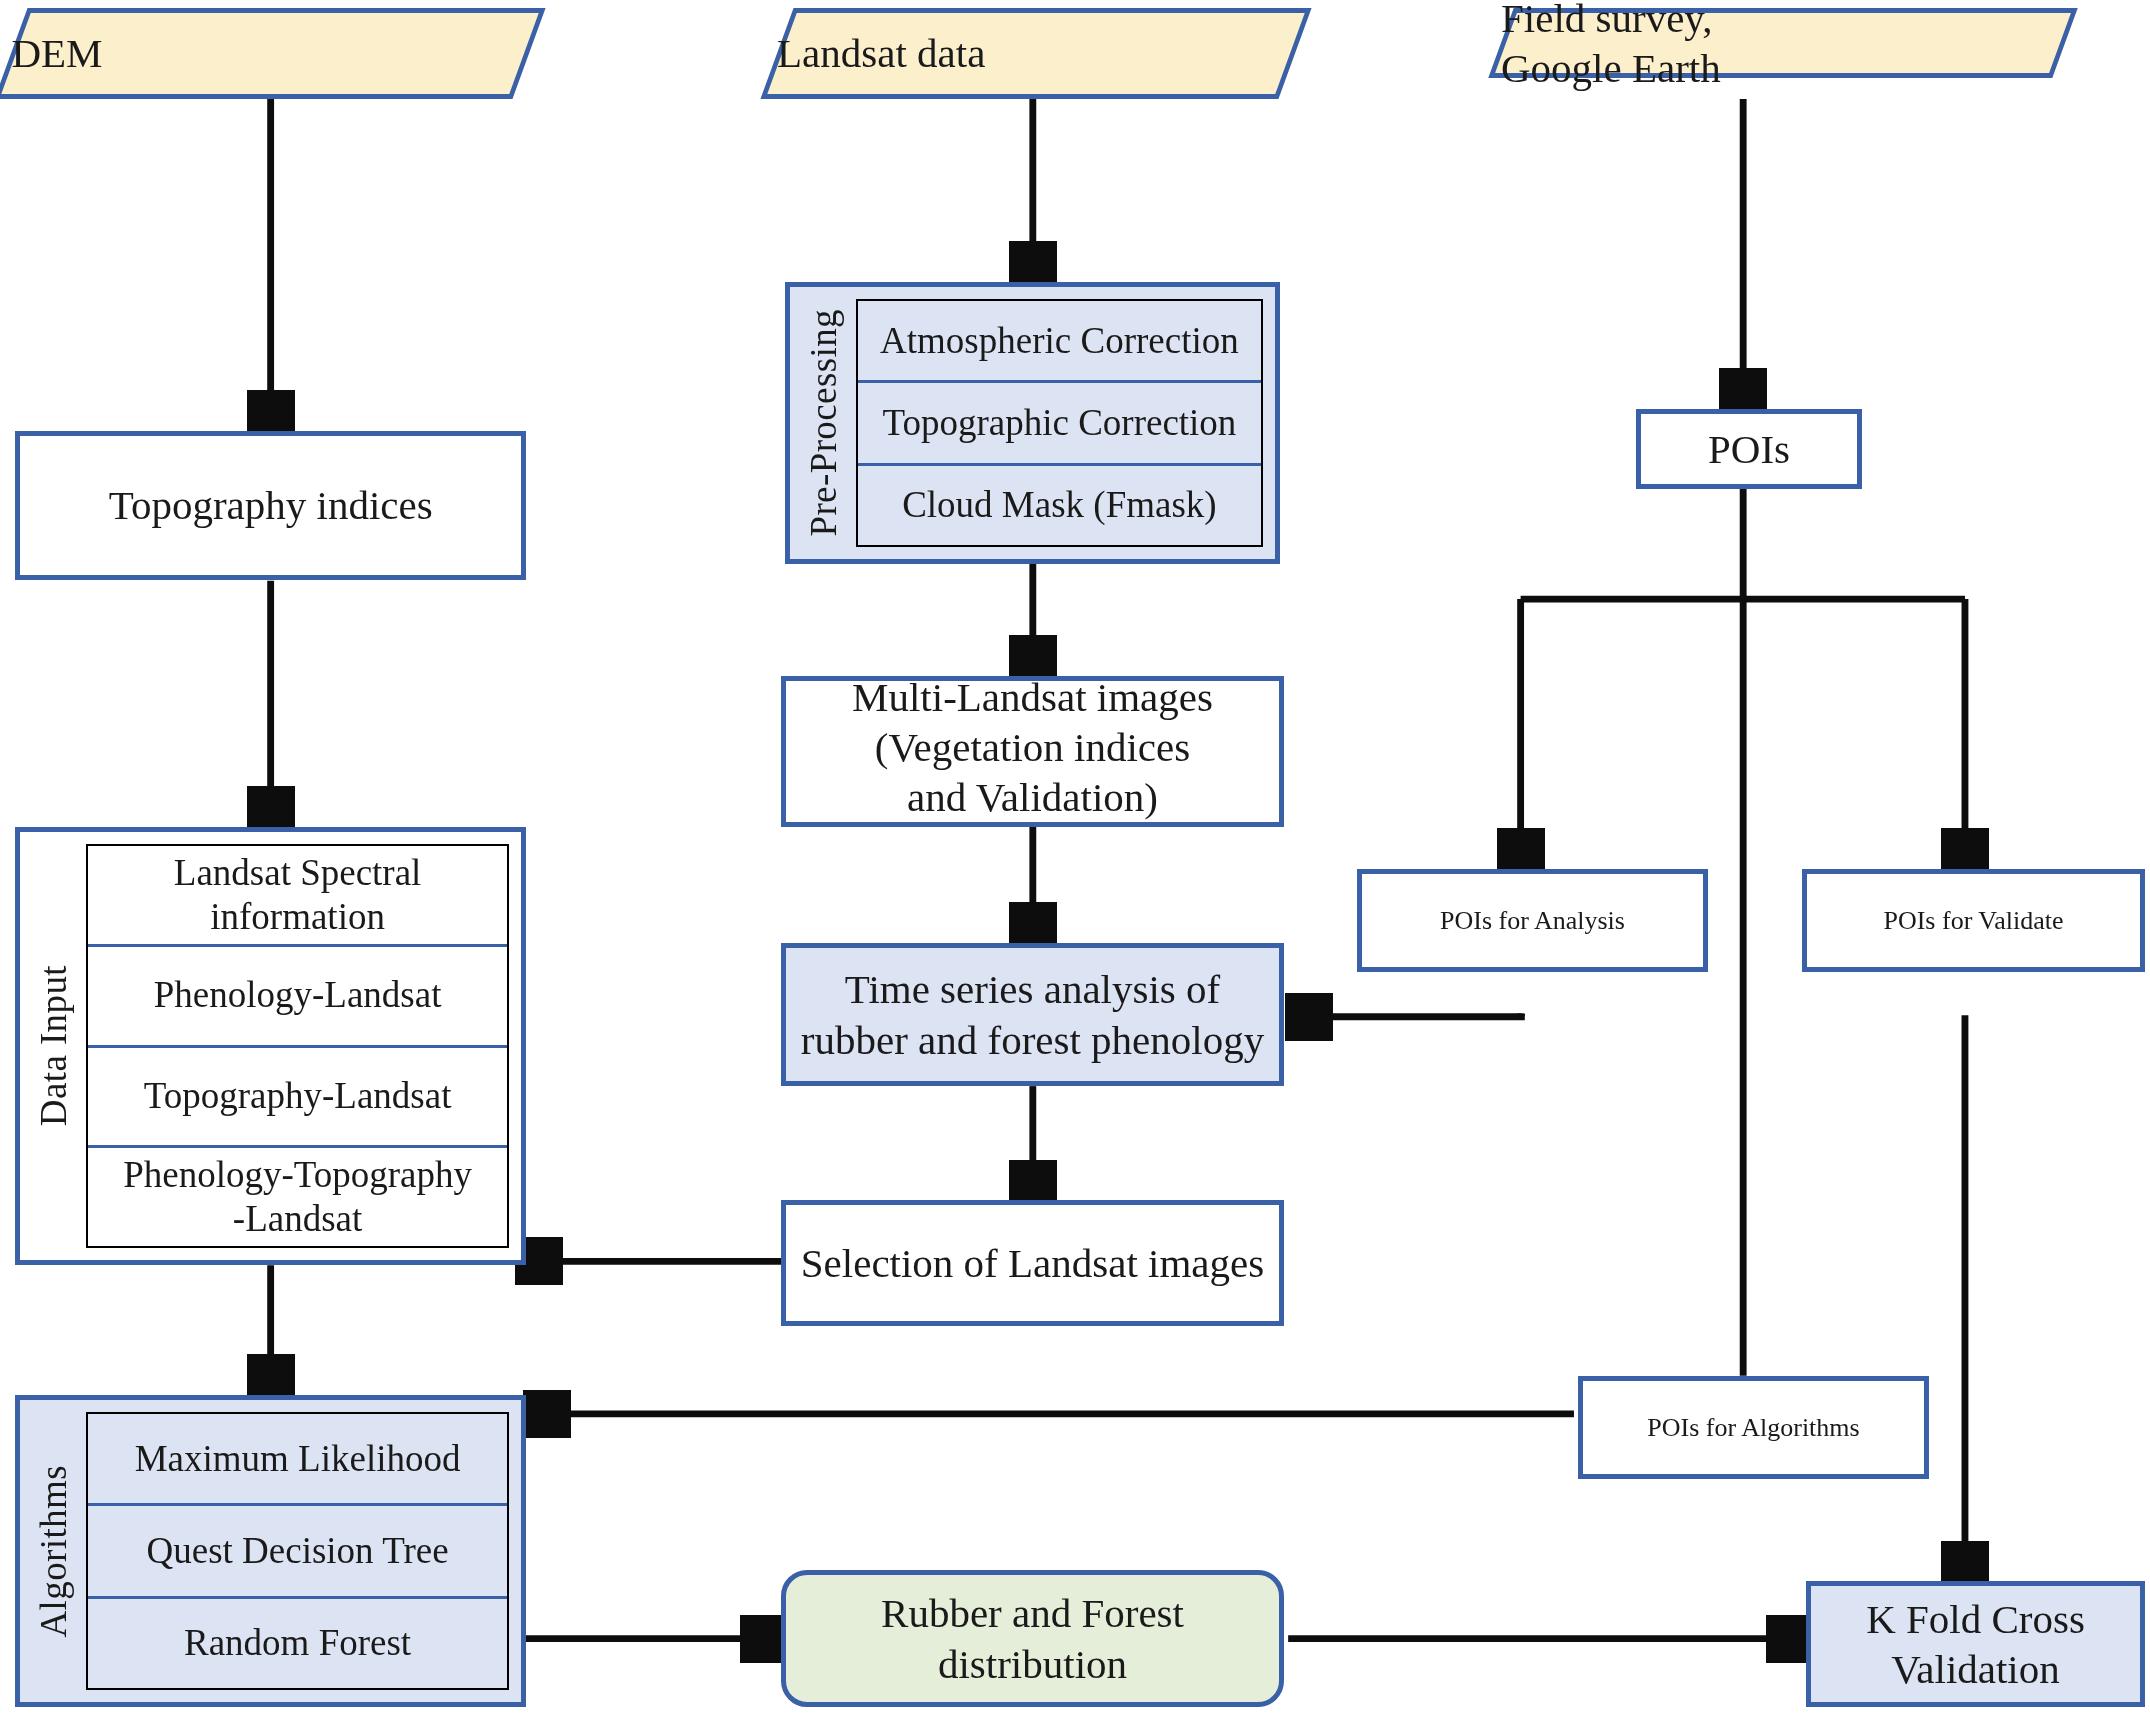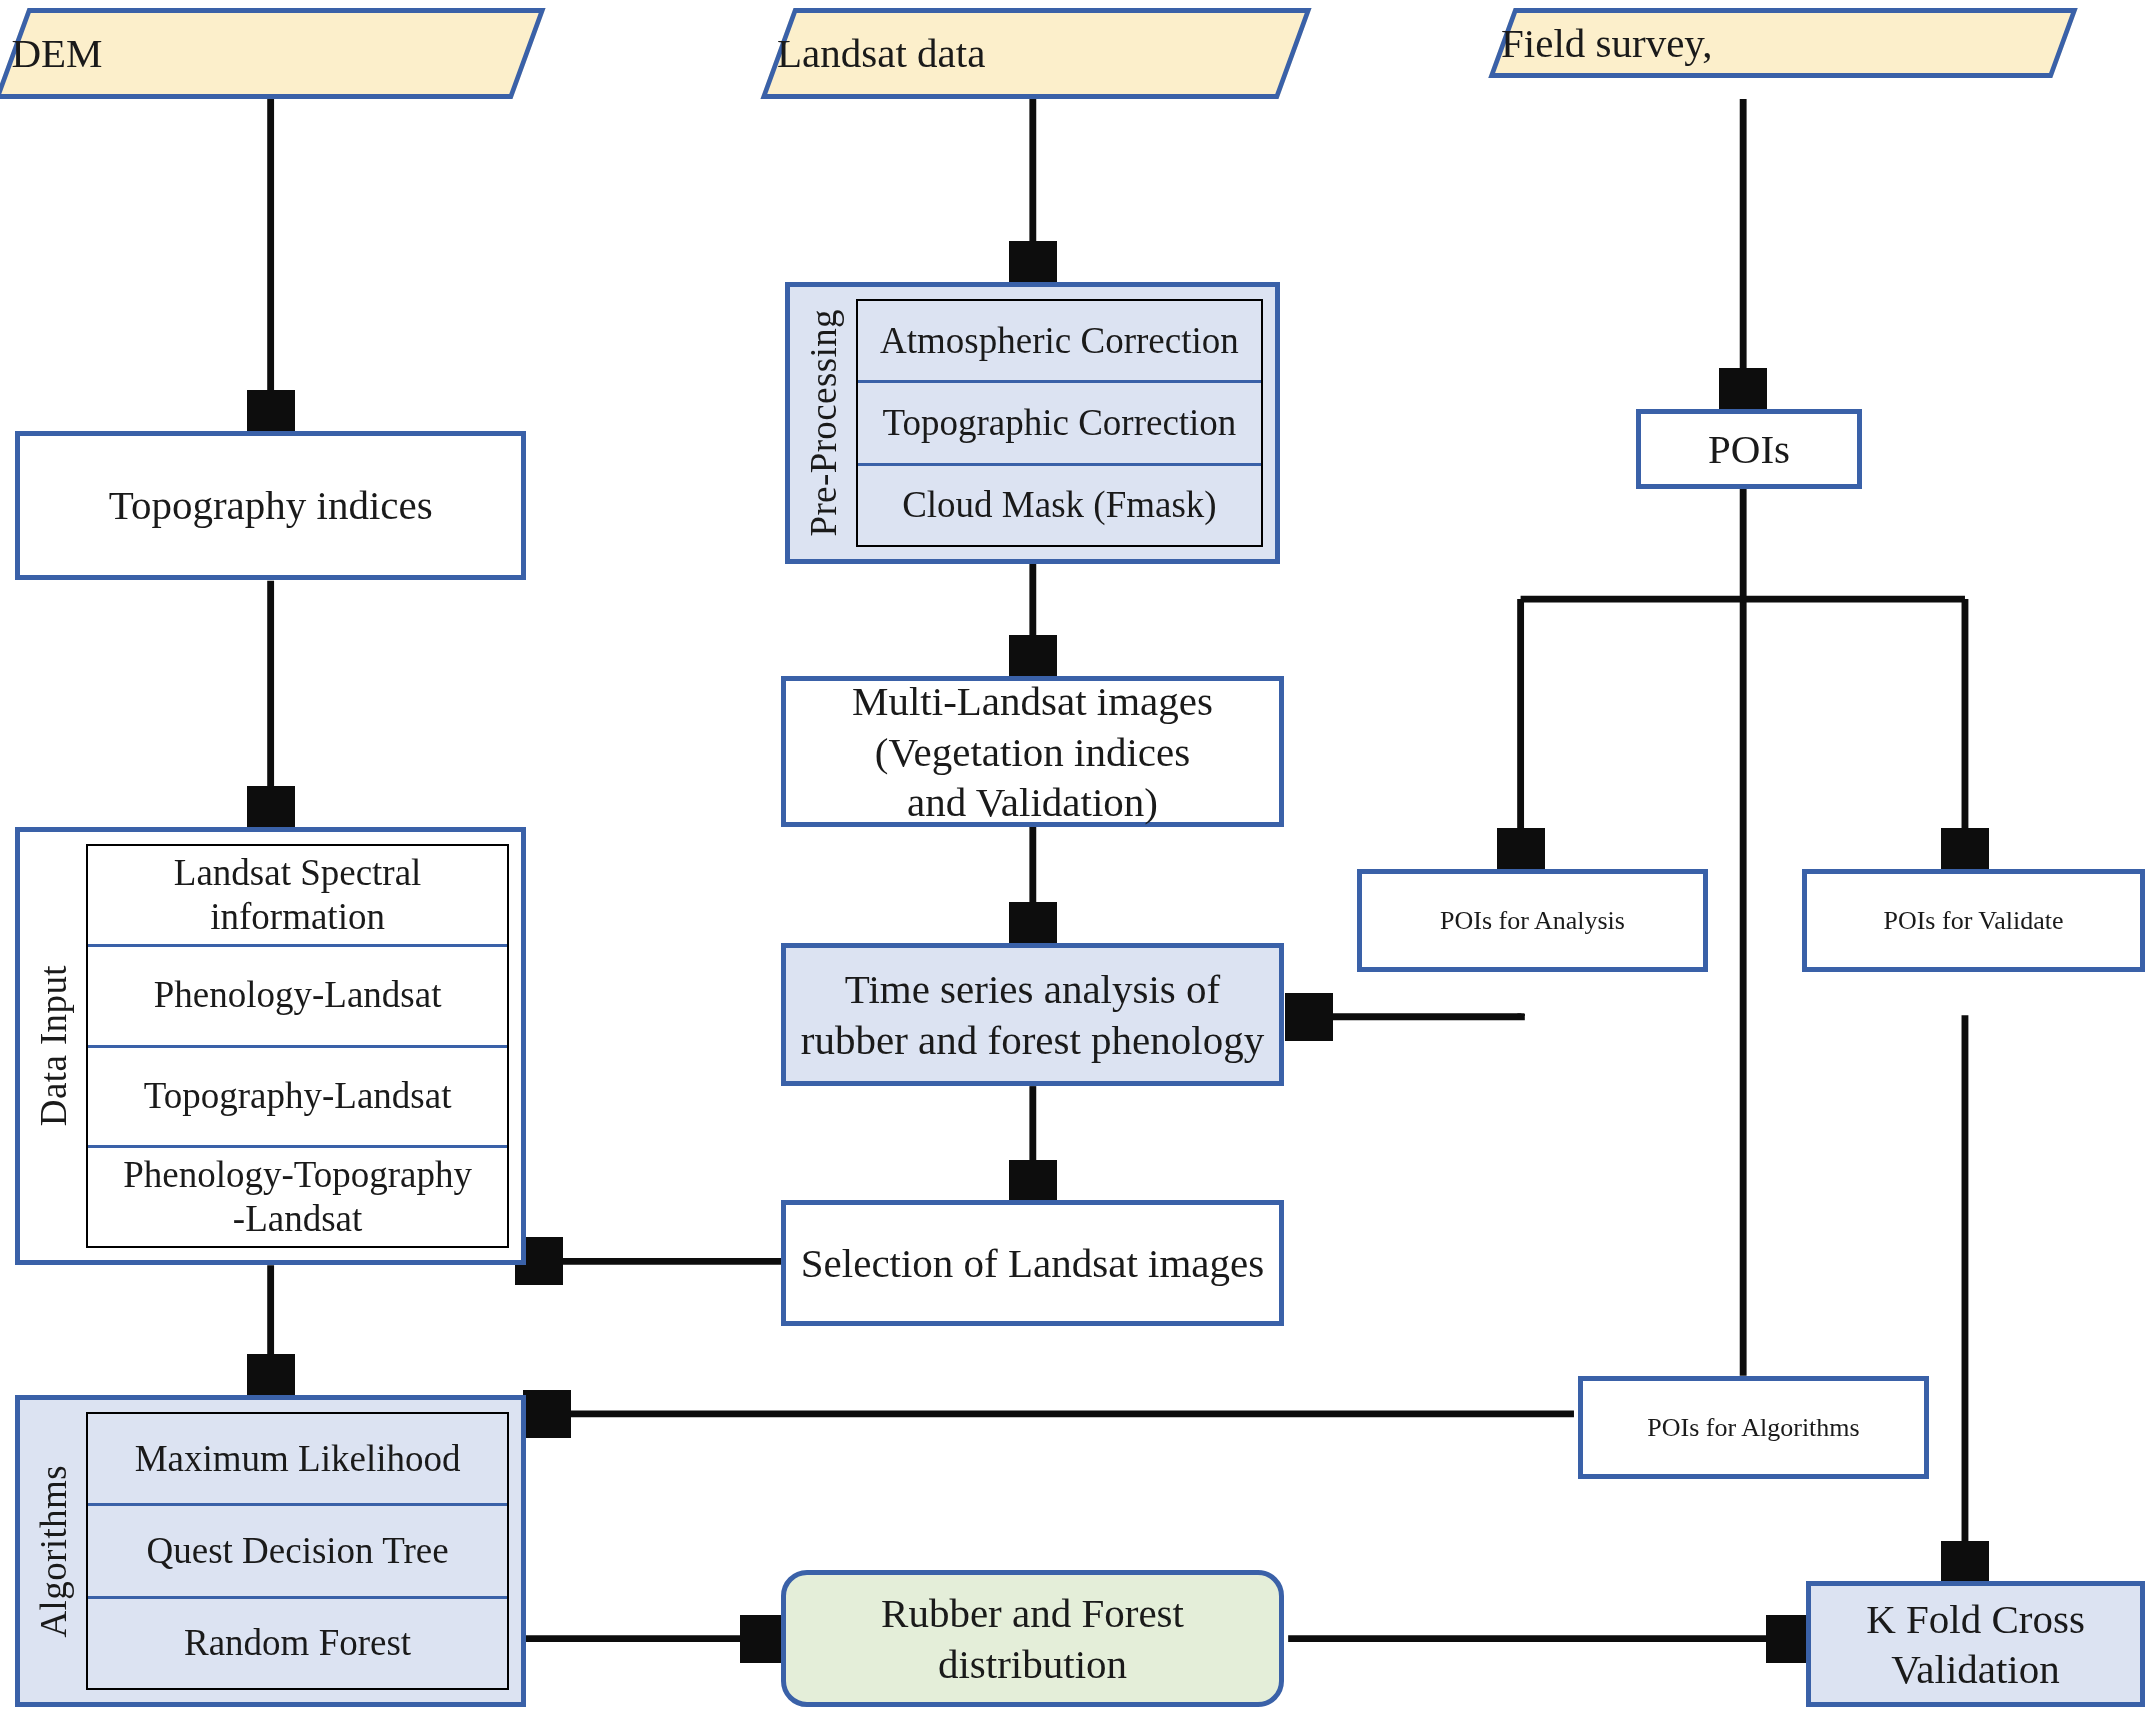--- a/index.html
+++ b/index.html
@@ -178,20 +178,21 @@
 
   <div class="node para fs-big" style="left:777px; top:7.6px; width:518px; height:91px;">
     <div class="para-shape"></div>
     <div class="para-label">Landsat data</div>
   </div>
 
   <div class="node para fs-big" style="left:1501px; top:7.6px; width:564px; height:70px;">
     <div class="para-shape"></div>
     <div class="para-label">
       <div>Field survey,</div>
+      <div>Google Earth</div>
     </div>
   </div>
 
   <div class="node rect fs-big" style="left:15.2px; top:431px; width:511px; height:149px; flex-direction:column;">
     <div>Topography indices</div>
   </div>
 
   <div class="group fs-sub" style="left:15.2px; top:827px; width:511px; height:438px;">
     <div class="group-label fs-label">
       <span>Data Input</span>
@@ -225,21 +226,21 @@
     <div class="group-label fs-label">
       <span>Pre-Processing</span>
     </div>
     <div class="group-items">
       <div class="sub">Atmospheric Correction</div>
       <div class="sub">Topographic Correction</div>
       <div class="sub">Cloud Mask (Fmask)</div>
     </div>
   </div>
 
-  <div class="node rect fs-big" style="left:781px; top:676px; width:503px; height:151px; flex-direction:column;">
+  <div class="node rect fs-big" style="left:781px; top:676px; width:503px; height:151px; flex-direction:column;justify-content:flex-end;">
     <div>Multi-Landsat images</div>
     <div>(Vegetation indices</div>
     <div>and Validation)</div>
   </div>
 
   <div class="node rect blue fs-big" style="left:781px; top:943px; width:503px; height:143px; flex-direction:column;">
     <div>Time series analysis of</div>
     <div>rubber and forest phenology</div>
   </div>
 

